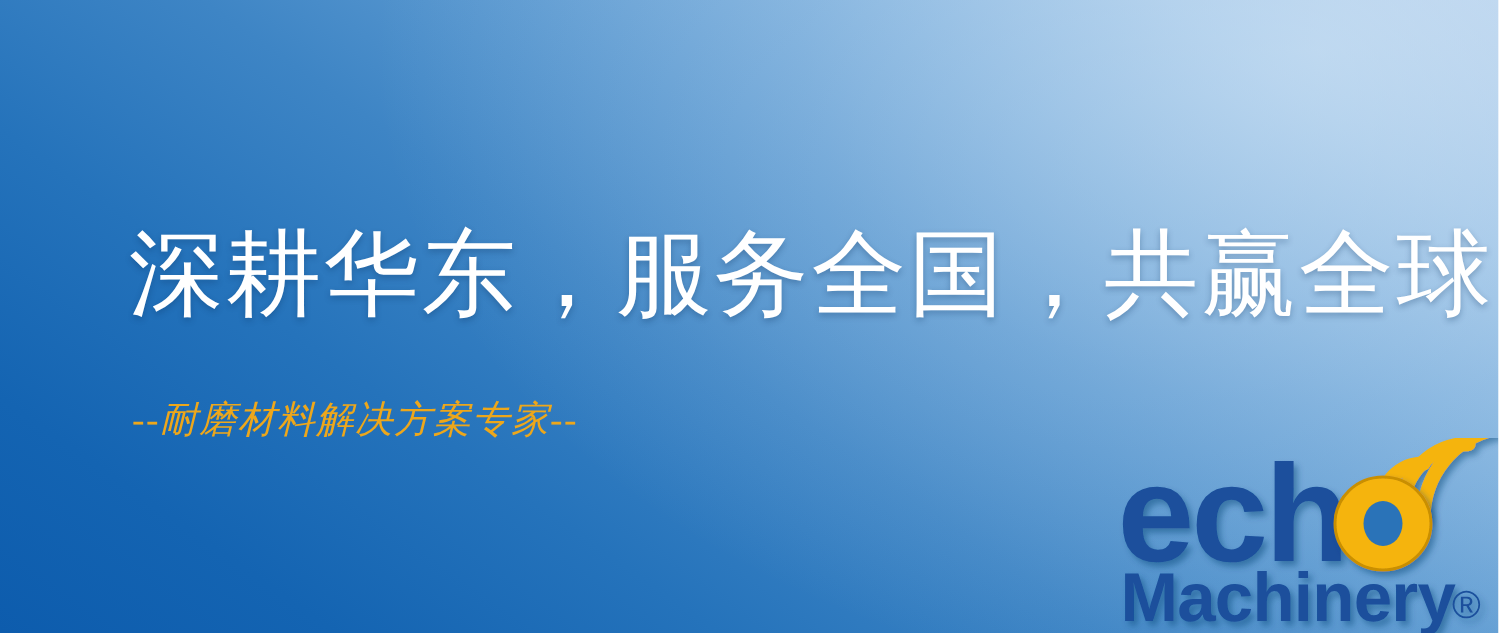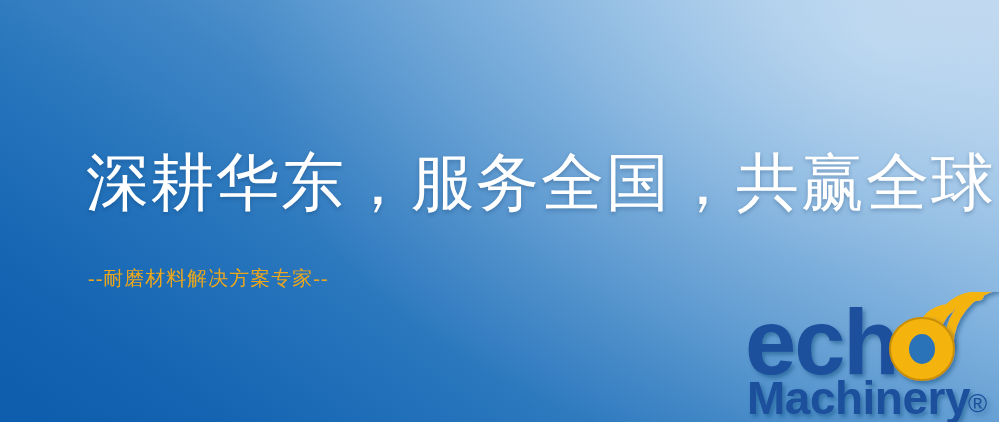--- a/index.html
+++ b/index.html
@@ -55,26 +55,27 @@
     text-shadow: 0 2px 4px rgba(10,45,90,0.30);
     z-index: 3;
   }
 
   
   .subtitle {
     position: absolute;
     left: 88px;
     top: 268px;
     font-family: "Liberation Serif", "DejaVu Serif", serif;
-    font-size: 20px;
+    font-size: 25px;
     line-height: 1;
     color: #eda71b;
     letter-spacing: 1px;
     white-space: nowrap;
     z-index: 3;
+    font-style: italic;
   }
 
   
   #logo {
     position: absolute;
     left: 745px;
     top: 292px;
     width: 254px;
     height: 130px;
     z-index: 4;

